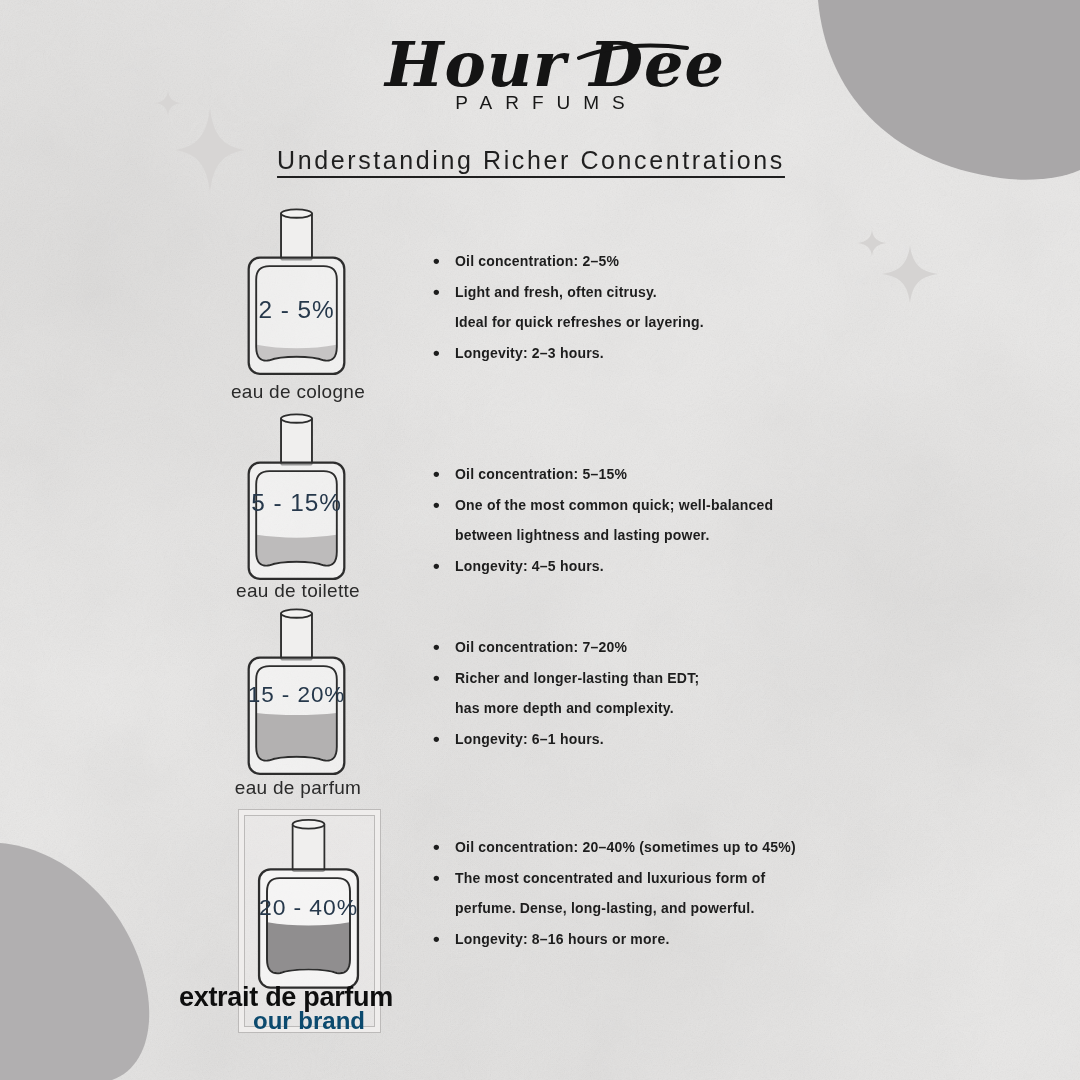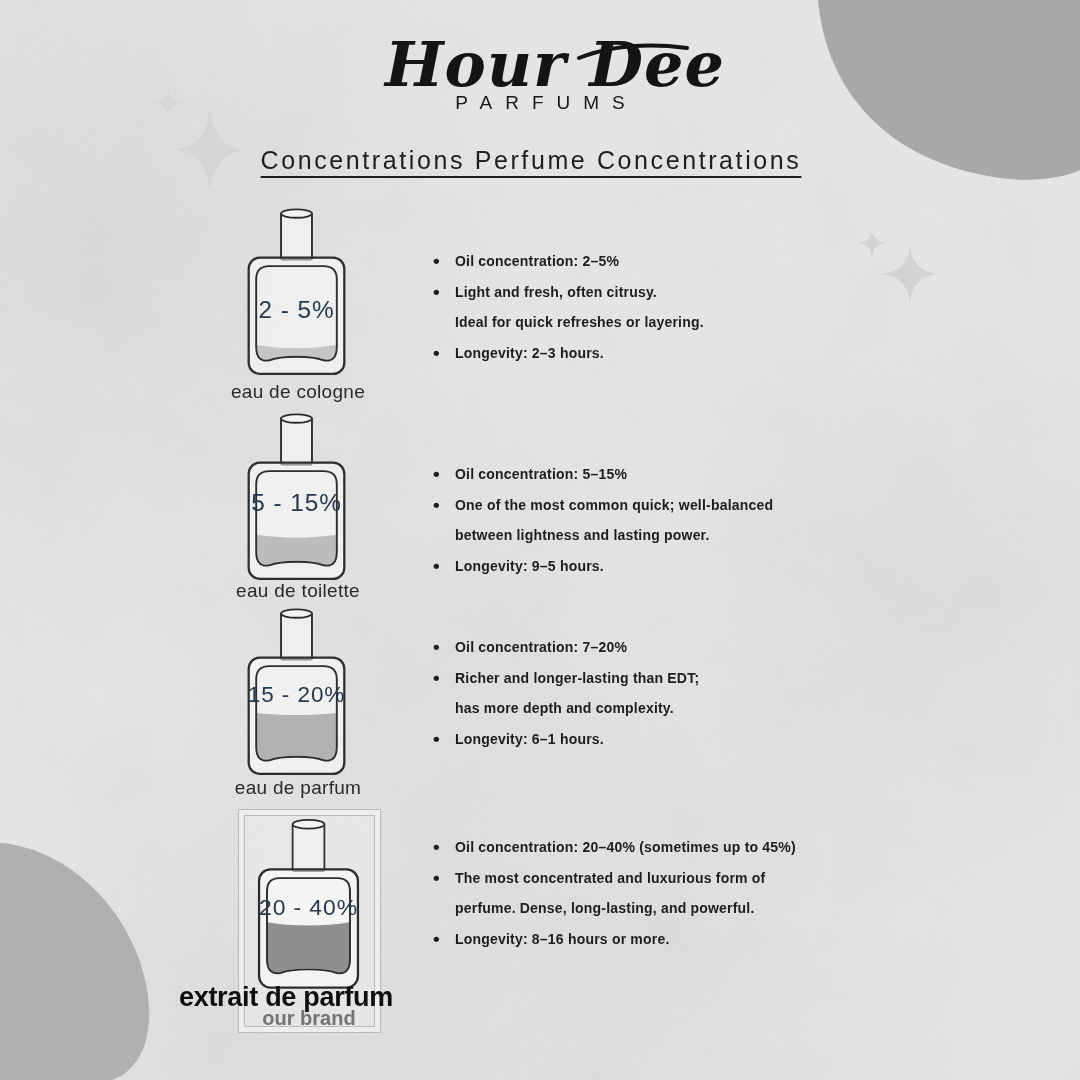--- a/index.html
+++ b/index.html
@@ -55,21 +55,21 @@
     position:absolute;left:239px;top:810px;width:131px;height:212px;
     border:5px solid #efedec;background:rgba(248,247,246,.35);
     box-shadow:0 0 0 1px #bcbab9, inset 0 0 0 1px #bcbab9;
   }
   .brand-type{
     position:absolute;left:179px;top:982px;width:260px;text-align:left;
     font-size:27px;font-weight:800;color:#0e0e0e;letter-spacing:-.3px;
   }
   .brand-sub{
     position:absolute;left:179px;top:1007px;width:260px;text-align:center;
-    font-size:20px;font-weight:700;color:#737373;
+    font-size:24px;font-weight:700;color:#0c4a6e;
   }
 </style>
 </head>
 <body>
 
 <div class="canvas">
 
   <div class="mottle"></div>
   <svg class="noise-svg" width="1080" height="1080">
     <filter id="grain">
@@ -100,21 +100,21 @@
   </svg>
   <svg class="sparkle" style="left:882px;top:245px" width="56" height="58" viewBox="0 0 100 100" preserveAspectRatio="none">
     <path d="M50 0 C54 32 68 46 100 50 C68 54 54 68 50 100 C46 68 32 54 0 50 C32 46 46 32 50 0 Z" fill="#d5d3d2"></path>
   </svg>
 
   <div class="logo">Hour Dee</div>
   <svg class="logo-swash" width="112" height="20" viewBox="0 0 112 20">
     <path d="M2,16 Q48,-2 110,6" fill="none" stroke="#141414" stroke-width="4" stroke-linecap="round"></path>
   </svg>
   <div class="logo-sub">PARFUMS</div>
-  <div class="page-title">Concentrations Perfume Concentrations</div>
+  <div class="page-title">Understanding Richer Concentrations</div>
 
   <svg class="bottle" style="left:240px;top:207px" width="113" height="180" viewBox="0 0 120 192">
     <rect x="43.5" y="6" width="33" height="50" rx="2" fill="#f0efee" stroke="#2d2d2d" stroke-width="2"></rect>
     <ellipse cx="60" cy="7" rx="16.5" ry="4.5" fill="#f3f2f1" stroke="#2d2d2d" stroke-width="2"></ellipse>
     <rect x="9" y="54" width="102" height="124" rx="12" fill="rgba(255,255,255,0.5)" stroke="#2d2d2d" stroke-width="2.4"></rect>
     <path d="M17.5,147 C43,152 77,152 102.5,147 L102.5,149 Q102.5,164.5 89,162.5 C76,157.5 44,157.5 31,162.5 Q17.5,164.5 17.5,149 Z" fill="#c6c4c4"></path>
     <path d="M31,63 L89,63 Q103,63 103,77 L103,149 Q103,166 89,163.5 C76,158.5 44,158.5 31,163.5 Q17,166 17,149 L17,77 Q17,63 31,63 Z" fill="none" stroke="#2d2d2d" stroke-width="2"></path>
     <text x="60" y="118" text-anchor="middle" font-size="26" letter-spacing="1" fill="#26384b" font-family="Liberation Sans, DejaVu Sans, sans-serif">2 - 5%</text>
   </svg>
   <div class="type-label" style="top:381px">eau de cologne</div>
@@ -148,21 +148,21 @@
         <span class="dot">•</span>
         <span class="btext">Oil concentration: 5–15%</span>
       </div>
     <div class="bullet-row">
         <span class="dot">•</span>
         <span class="btext">One of the most common quick; well-balanced
 between lightness and lasting power.</span>
       </div>
     <div class="bullet-row">
         <span class="dot">•</span>
-        <span class="btext">Longevity: 9–5 hours.</span>
+        <span class="btext">Longevity: 4–5 hours.</span>
       </div>
   </div>
 
   <svg class="bottle" style="left:240px;top:607px" width="113" height="180" viewBox="0 0 120 192">
     <rect x="43.5" y="6" width="33" height="50" rx="2" fill="#f0efee" stroke="#2d2d2d" stroke-width="2"></rect>
     <ellipse cx="60" cy="7" rx="16.5" ry="4.5" fill="#f3f2f1" stroke="#2d2d2d" stroke-width="2"></ellipse>
     <rect x="9" y="54" width="102" height="124" rx="12" fill="rgba(255,255,255,0.5)" stroke="#2d2d2d" stroke-width="2.4"></rect>
     <path d="M17.5,113 C43,116 77,116 102.5,113 L102.5,149 Q102.5,164.5 89,162.5 C76,157.5 44,157.5 31,162.5 Q17.5,164.5 17.5,149 Z" fill="#b3b1b1"></path>
     <path d="M31,63 L89,63 Q103,63 103,77 L103,149 Q103,166 89,163.5 C76,158.5 44,158.5 31,163.5 Q17,166 17,149 L17,77 Q17,63 31,63 Z" fill="none" stroke="#2d2d2d" stroke-width="2"></path>
     <text x="60" y="101" text-anchor="middle" font-size="24" letter-spacing="1" fill="#26384b" font-family="Liberation Sans, DejaVu Sans, sans-serif">15 - 20%</text>

